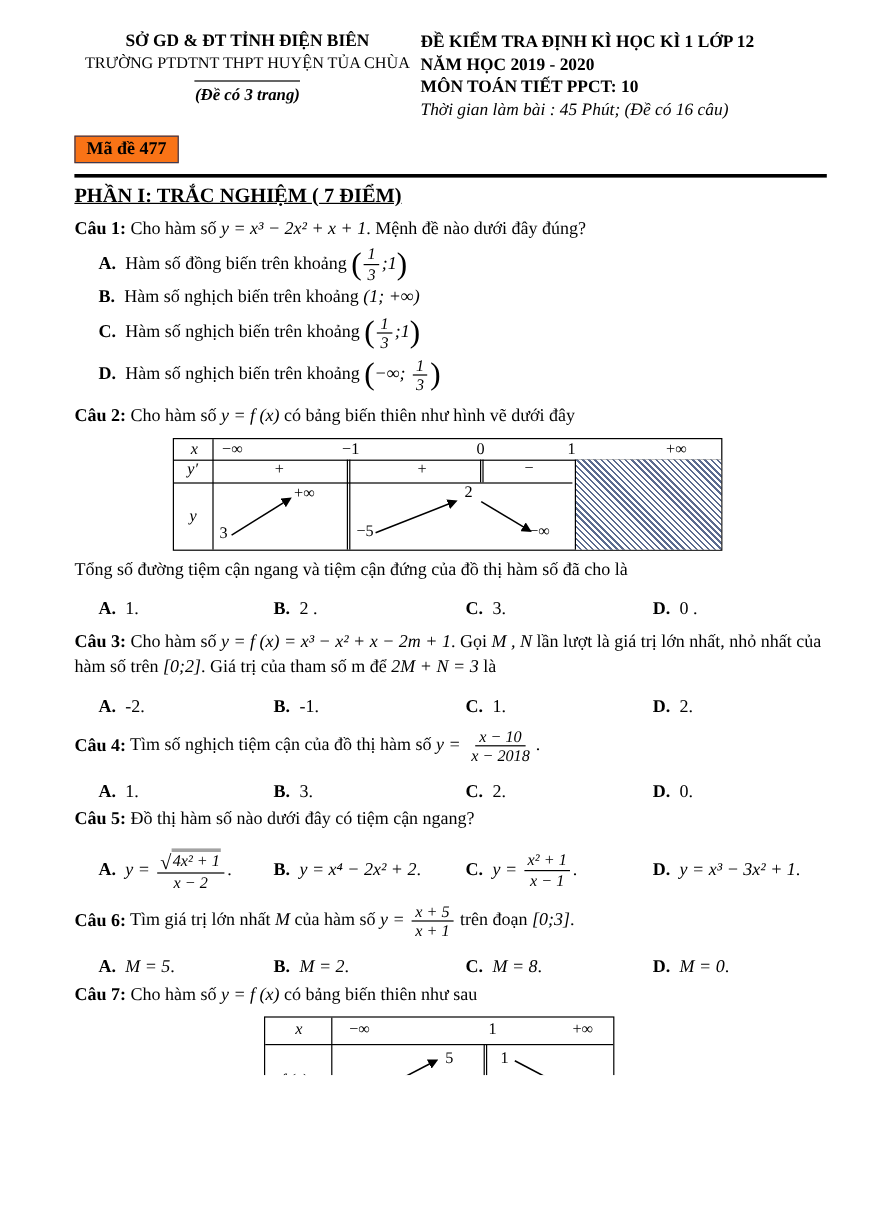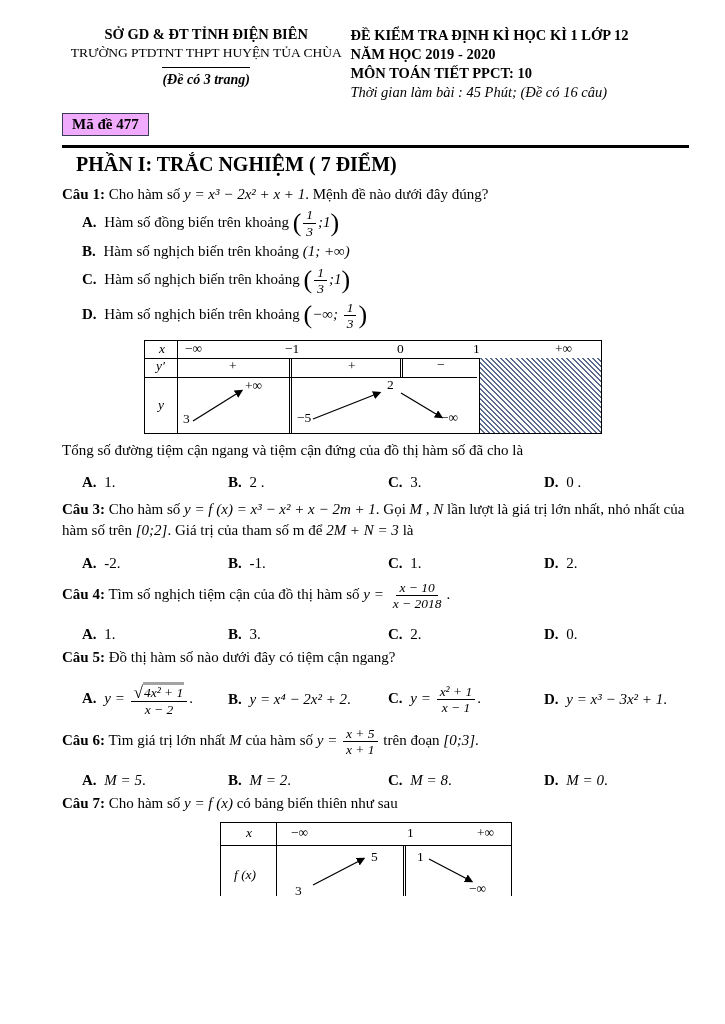--- a/index.html
+++ b/index.html
@@ -13,23 +13,23 @@
   .hdr-right{width:54%;}
   .hl1{font-weight:bold;font-size:14.5px}
   .hl2{font-size:13.5px;margin-top:2px}
   .shortline{width:88px;border-top:1.5px solid #000;margin:6px auto 4px}
   .hnote{font-weight:bold;font-style:italic;font-size:14px}
   .hdr-right .r{font-weight:bold;font-size:14.5px;line-height:1.32}
   .hdr-right .rt{font-weight:normal;font-style:italic;font-size:14.5px;line-height:1.32}
   
   .name-row{display:flex;align-items:center;margin-top:10px}
   .name-row .nm{flex:1;font-size:15px}
-  .code-box{border:1.6px solid #3a3a55;padding:2px 9px;font-weight:bold;font-size:15px;margin-right:14px;background:#f0abfc}
+  .code-box{border:1.6px solid #3a3a55;padding:2px 9px;font-weight:bold;font-size:15px;margin-right:14px;background:#f97316}
   .thick-rule{border-top:3px solid #000;margin:9px 0 5px}
-  .section-title{font-weight:bold;font-size:20px;margin:2px 14px 4px}
+  .section-title{font-weight:bold;font-size:17px;text-decoration:underline;margin:2px 0 4px}
   
   .stem{margin:8px 0 2px;line-height:1.38}
   .qlabel{font-weight:bold}
   .seg-m{font-style:italic}
   .optcol .opt{margin:3px 0 3px 20px;line-height:1.3}
   .opt b{margin-right:4px}
   .optrow{display:grid;grid-template-columns:146px 160px 156px 1fr;margin:14px 0 2px 20px;align-items:center}
   
   .frac{display:inline-flex;flex-direction:column;align-items:center;vertical-align:middle;
         margin:0 2px;font-style:italic;font-size:13.5px;line-height:1.15;text-align:center}
@@ -105,20 +105,24 @@
               <span class="den">3</span>
             </span><span class="seg-m">;1</span><span class="bigpar">)</span></span></div>
       <div class="opt"><b>D.</b> <span><span class="seg-t">Hàm số nghịch biến trên khoảng </span><span class="bigpar">(</span><span class="seg-m">−∞; </span><span class="frac">
               <span class="num">1</span>
               <span class="den">3</span>
             </span><span class="bigpar">)</span></span></div>
     </div>
   </div>
 
   <div class="q">
+    <p class="stem">
+      <b class="qlabel">Câu 2:</b>
+      <span><span class="seg-t">Cho hàm số </span><span class="seg-m">y = f (x)</span><span class="seg-t"> có bảng biến thiên như hình vẽ dưới đây</span></span>
+    </p>
 
     <div class="bbt bbt1">
       <div class="vline" style="left:32px;top:0;bottom:0"></div>
       <div class="hline" style="top:17px"></div>
       <div class="hline" style="top:36px;right:124px"></div>
       <div class="hatch" style="left:334px;top:17px;right:0;bottom:0"></div>
 
       <span class="abs lab" style="left:14px;top:0">x</span>
       <span class="abs lab" style="left:11px;top:17px">y′</span>
       <span class="abs lab" style="left:13px;top:56px">y</span>

